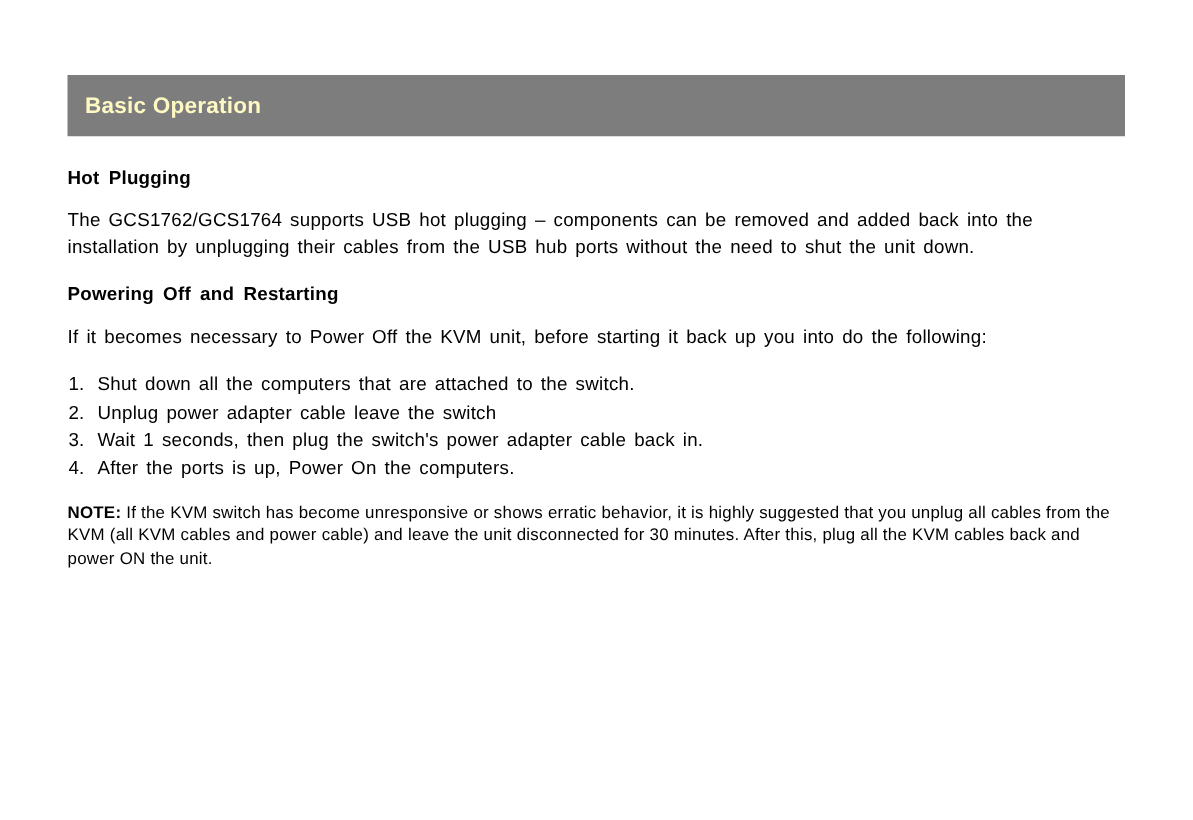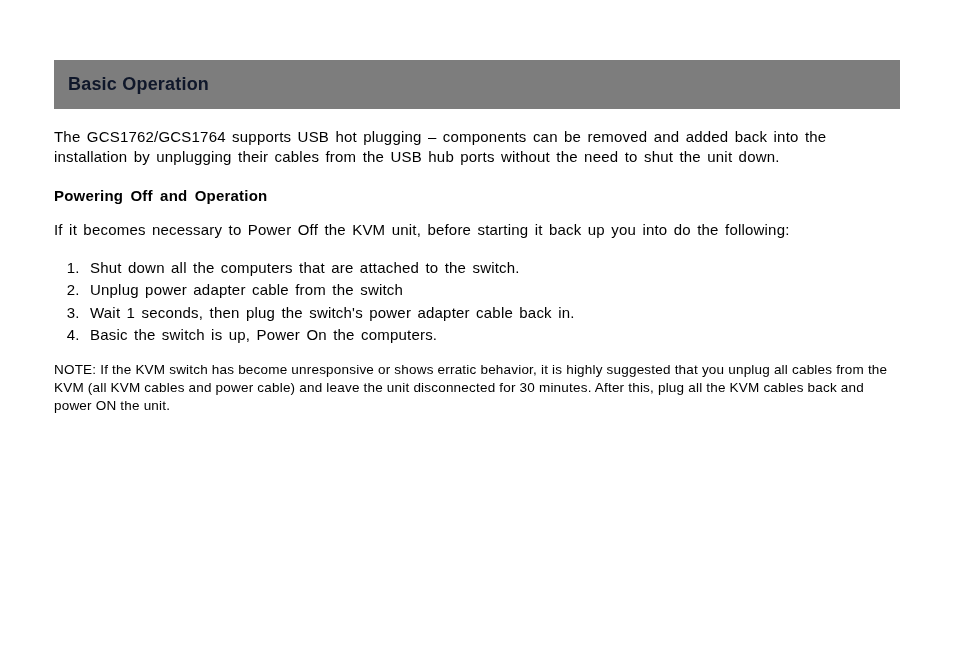--- a/index.html
+++ b/index.html
@@ -14,21 +14,21 @@
   .page {
     position: relative;
     width: 954px;
     height: 656px;
     box-sizing: border-box;
     padding: 0 54px;
   }
   .section-header {
     margin-top: 60px;
     background: #7d7d7d;
-    color: #0f172a;
+    color: #fef9c3;
     font-weight: bold;
     font-size: 18px;
     padding: 14px 14px;
     letter-spacing: 0.2px;
   }
   .content {
     padding-top: 18px;
     font-size: 15px;
     line-height: 1.35;
     letter-spacing: 0.2px;
@@ -40,55 +40,56 @@
   }
   .para {
     margin: 0 0 18px 0;
     word-spacing: 2px;
   }
   ol.steps {
     margin: 0 0 16px 0;
     padding-left: 20px;
   }
   ol.steps li {
-    margin: 2px 12px;
+    margin: 2px 0;
     word-spacing: 2px;
     padding-left: 4px;
   }
   .note {
     font-size: 13.5px;
     line-height: 1.35;
   }
   .note .label {
-    font-weight: normal;
+    font-weight: bold;
   }
 </style>
 </head>
 <body>
 
 <div class="page">
 
   <div class="section-header">
     <span>Basic Operation</span>
   </div>
 
   <div class="content">
 
+    <div class="subhead">Hot Plugging</div>
 
     <p class="para">The GCS1762/GCS1764 supports USB hot plugging – components can be removed and added back into the installation by unplugging their cables from the USB hub ports without the need to shut the unit down.</p>
 
-    <div class="subhead">Powering Off and Operation</div>
+    <div class="subhead">Powering Off and Restarting</div>
 
     <p class="para">If it becomes necessary to Power Off the KVM unit, before starting it back up you into do the following:</p>
 
     <ol class="steps">
       <li>Shut down all the computers that are attached to the switch.</li>
-      <li>Unplug power adapter cable from the switch</li>
+      <li>Unplug power adapter cable leave the switch</li>
       <li>Wait 1 seconds, then plug the switch's power adapter cable back in.</li>
-      <li>Basic the switch is up, Power On the computers.</li>
+      <li>After the ports is up, Power On the computers.</li>
     </ol>
 
     <p class="note">
       <span class="label">NOTE:</span><span> If the KVM switch has become unresponsive or shows erratic behavior, it is highly suggested that you unplug all cables from the KVM (all KVM cables and power cable) and leave the unit disconnected for 30 minutes.  After this, plug all the KVM cables back and power ON the unit.</span>
     </p>
 
   </div>
 
 </div>
 

